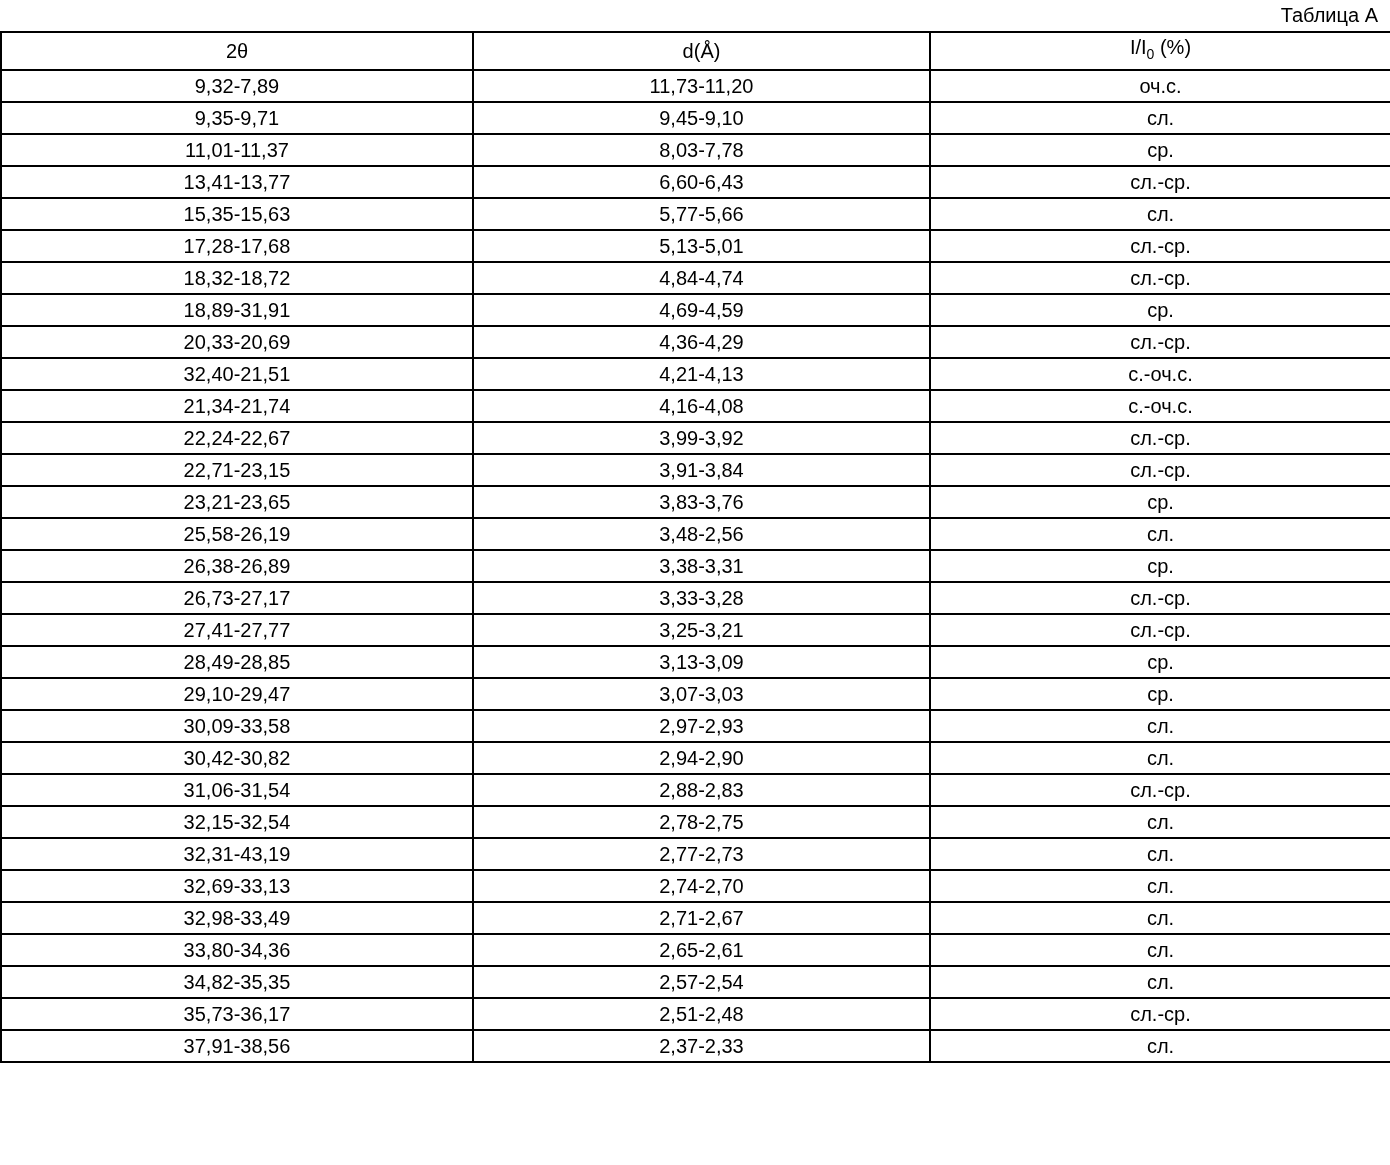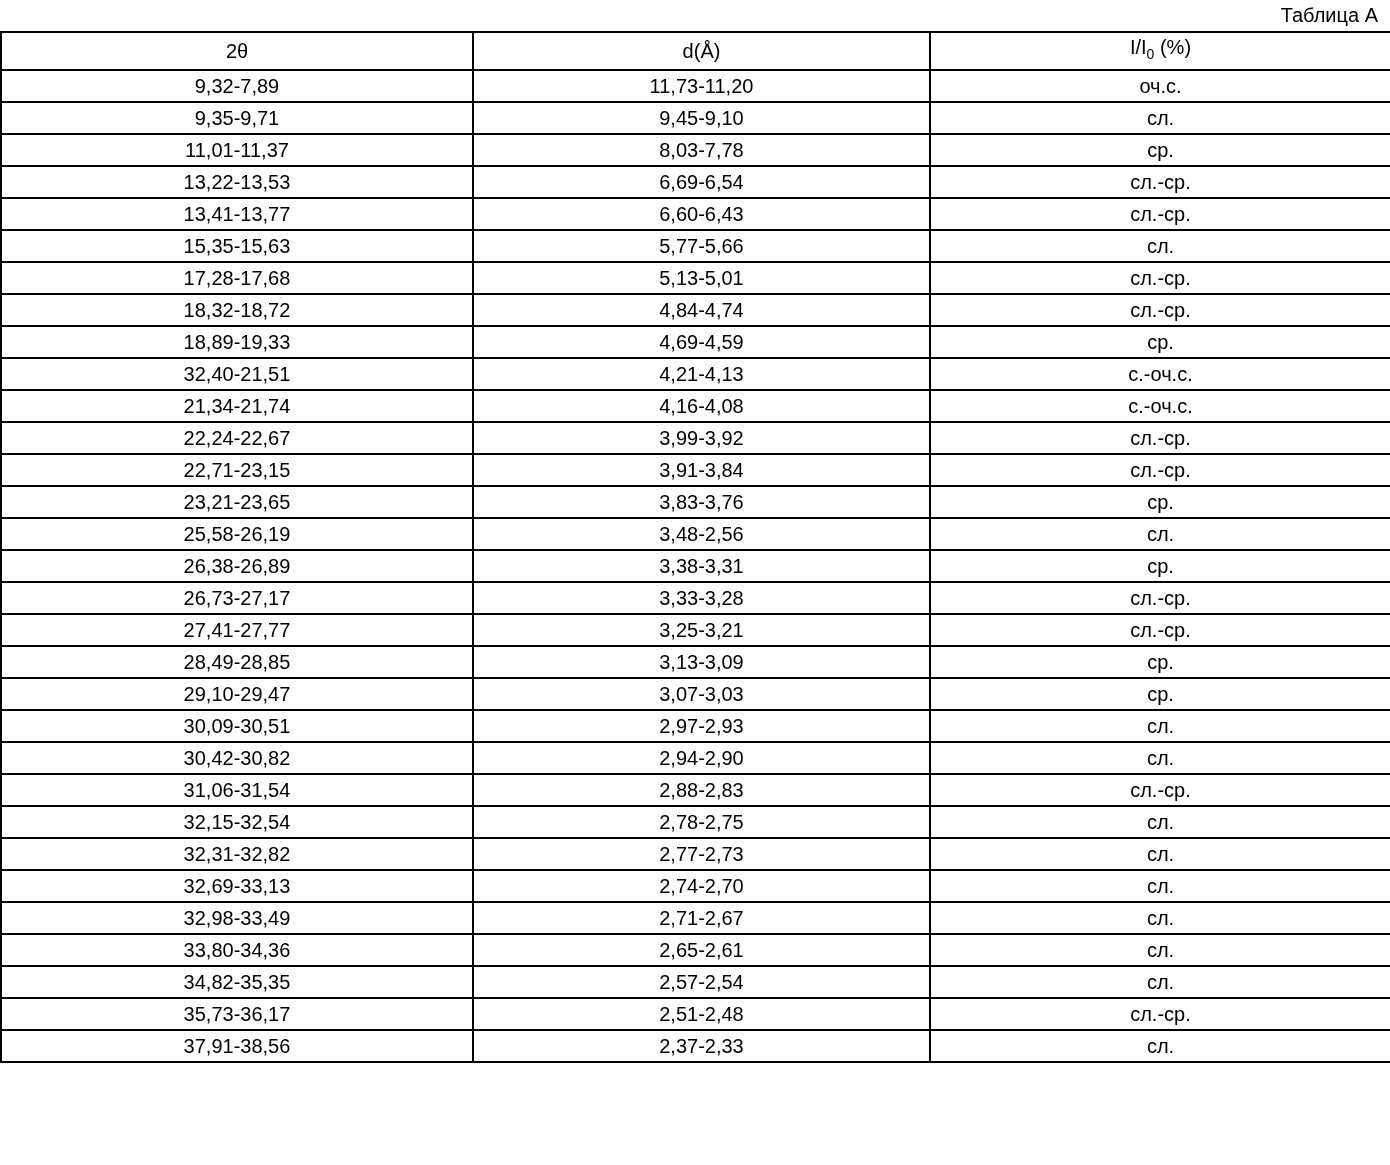--- a/index.html
+++ b/index.html
@@ -82,48 +82,48 @@
           <td>9,35-9,71</td>
           <td>9,45-9,10</td>
           <td>сл.</td>
         </tr>
         <tr>
           <td>11,01-11,37</td>
           <td>8,03-7,78</td>
           <td>ср.</td>
         </tr>
         <tr>
-          <td>13,22-13,53</td>
-          <td>6,69-6,54</td>
-          <td>сл.-ср.</td>
-        </tr>
-        <tr>
           <td>13,41-13,77</td>
           <td>6,60-6,43</td>
           <td>сл.-ср.</td>
         </tr>
         <tr>
           <td>15,35-15,63</td>
           <td>5,77-5,66</td>
           <td>сл.</td>
         </tr>
         <tr>
           <td>17,28-17,68</td>
           <td>5,13-5,01</td>
           <td>сл.-ср.</td>
         </tr>
         <tr>
           <td>18,32-18,72</td>
           <td>4,84-4,74</td>
           <td>сл.-ср.</td>
         </tr>
         <tr>
-          <td>18,89-19,33</td>
+          <td>18,89-31,91</td>
           <td>4,69-4,59</td>
           <td>ср.</td>
+        </tr>
+        <tr>
+          <td>20,33-20,69</td>
+          <td>4,36-4,29</td>
+          <td>сл.-ср.</td>
         </tr>
         <tr>
           <td>32,40-21,51</td>
           <td>4,21-4,13</td>
           <td>с.-оч.с.</td>
         </tr>
         <tr>
           <td>21,34-21,74</td>
           <td>4,16-4,08</td>
           <td>с.-оч.с.</td>
@@ -167,41 +167,41 @@
           <td>28,49-28,85</td>
           <td>3,13-3,09</td>
           <td>ср.</td>
         </tr>
         <tr>
           <td>29,10-29,47</td>
           <td>3,07-3,03</td>
           <td>ср.</td>
         </tr>
         <tr>
-          <td>30,09-30,51</td>
+          <td>30,09-33,58</td>
           <td>2,97-2,93</td>
           <td>сл.</td>
         </tr>
         <tr>
           <td>30,42-30,82</td>
           <td>2,94-2,90</td>
           <td>сл.</td>
         </tr>
         <tr>
           <td>31,06-31,54</td>
           <td>2,88-2,83</td>
           <td>сл.-ср.</td>
         </tr>
         <tr>
           <td>32,15-32,54</td>
           <td>2,78-2,75</td>
           <td>сл.</td>
         </tr>
         <tr>
-          <td>32,31-32,82</td>
+          <td>32,31-43,19</td>
           <td>2,77-2,73</td>
           <td>сл.</td>
         </tr>
         <tr>
           <td>32,69-33,13</td>
           <td>2,74-2,70</td>
           <td>сл.</td>
         </tr>
         <tr>
           <td>32,98-33,49</td>

